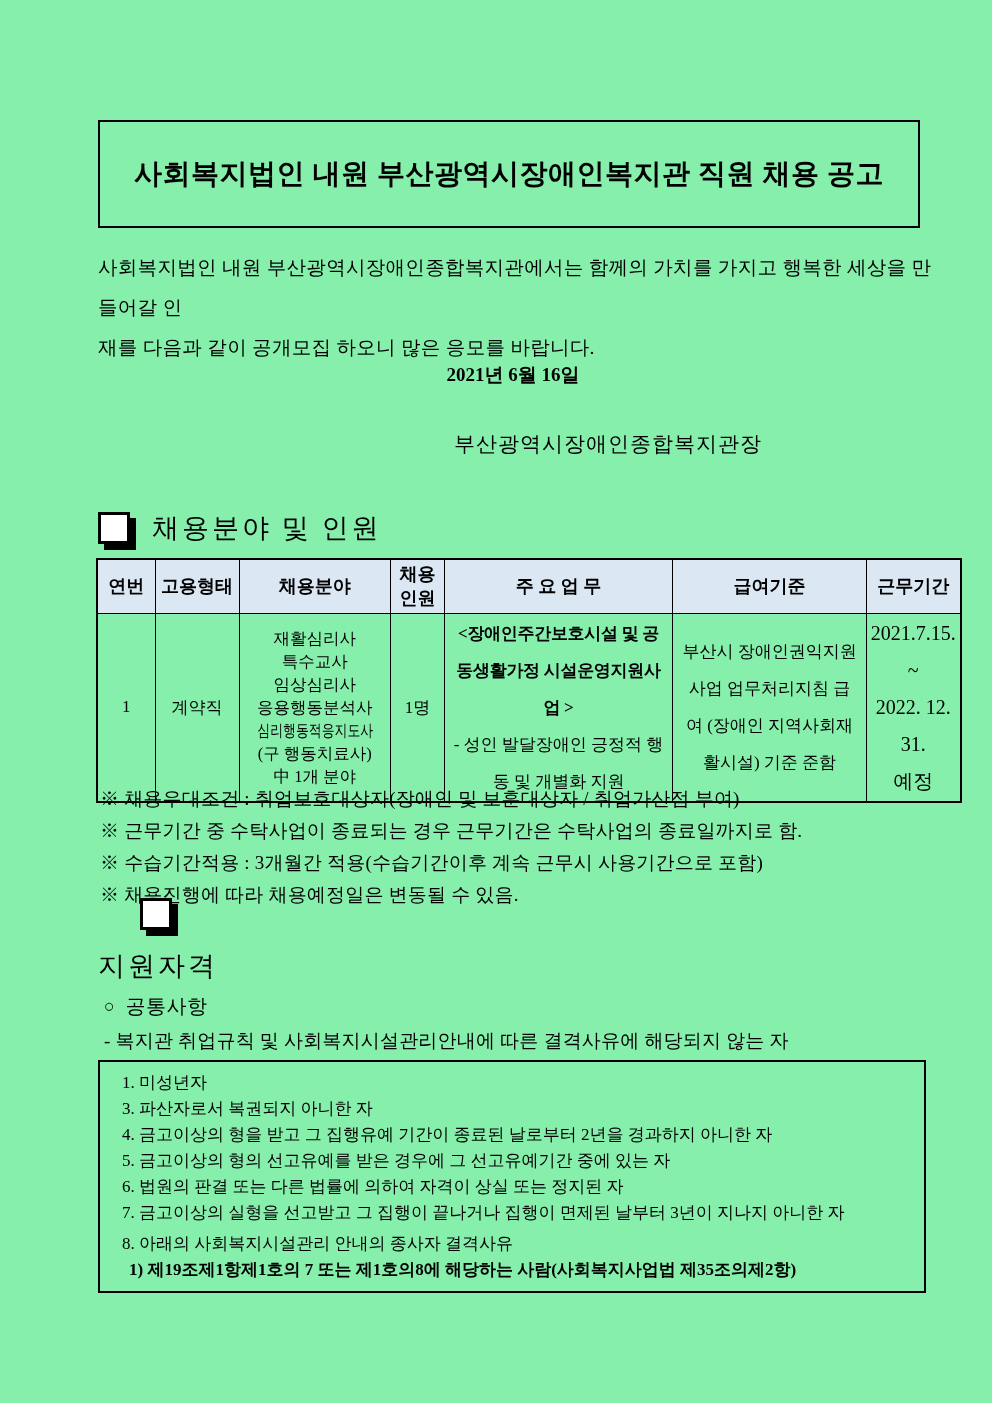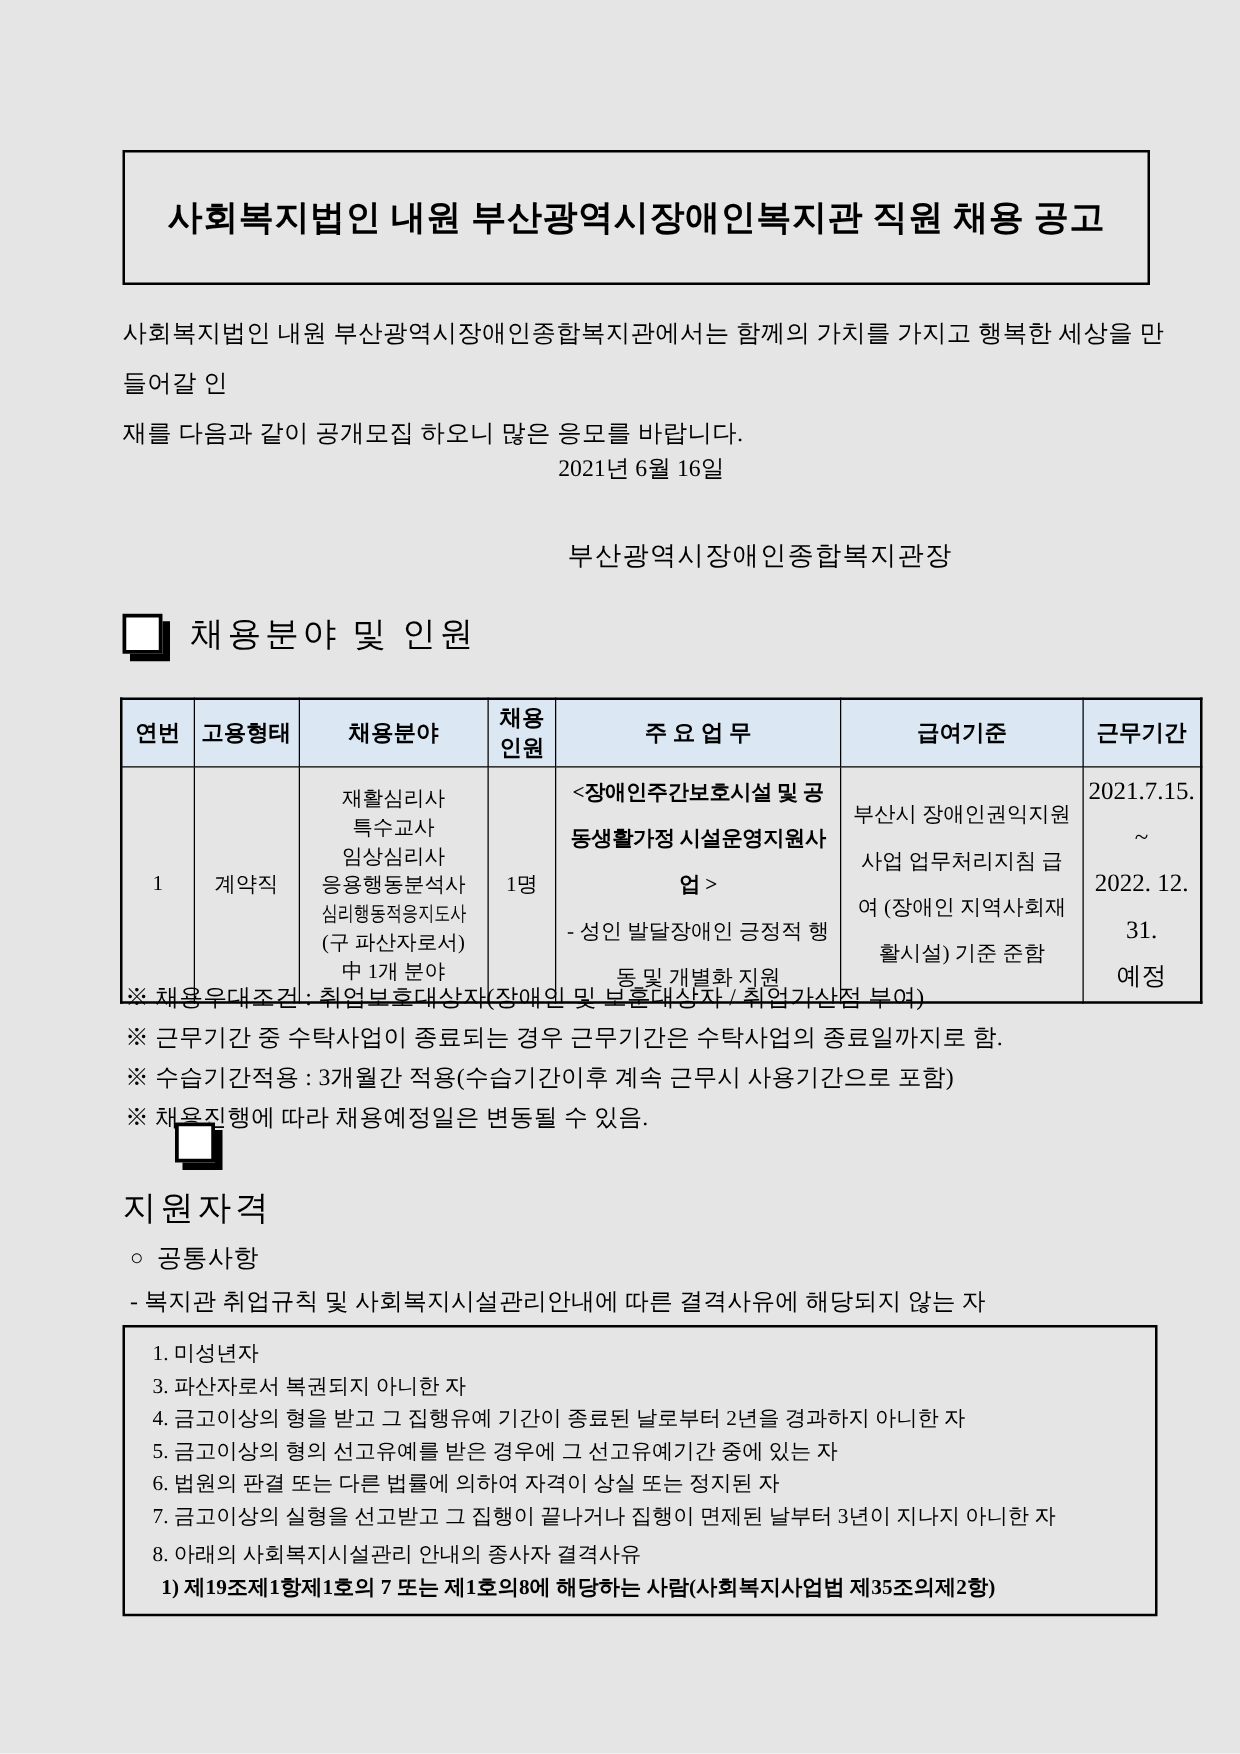--- a/index.html
+++ b/index.html
@@ -1,19 +1,19 @@
 <!DOCTYPE html>
 <html><head>
 <meta charset="utf-8">
 <style>
   html,body { margin:0; padding:0; background:#ffffff; }
   .page {
     position:relative;
     width:992px; height:1403px;
-    background:#e5e5e5;
+    background:#86efac;
     color:#000000;
     font-family:"Liberation Serif","DejaVu Serif",serif;
     overflow:hidden;
   }
 
   
   .title-box {
     position:absolute; left:98px; top:120px;
     width:822px; height:108px;
     border:2px solid #000;
@@ -25,35 +25,35 @@
 
   
   .intro {
     position:absolute; left:98px; top:248px; width:844px;
     font-size:19.5px; line-height:40px;
     letter-spacing:0.3px;
   }
 
   .doc-date {
     position:absolute; left:98px; top:362px; width:830px;
-    text-align:center; font-size:19px;
+    text-align:center; font-size:19px;font-weight:bold;
   }
   .doc-signer {
     position:absolute; left:0; top:430px; width:812px;
     box-sizing:border-box; padding-right:50px;
     text-align:right; font-size:21px; letter-spacing:1px;
   }
 
   
   .section-heading {
     position:absolute; left:98px;
     display:flex; align-items:center; gap:18px;
     font-size:27px; letter-spacing:3px;
   }
-  .section-heading.h1 { top:489px; }
+  .section-heading.h1 { top:510px; }
   .section-heading.h2 { top:898px;flex-direction:column; }
   .bullet-square {
     width:26px; height:26px;
     background:#fff; border:3px solid #000;
     box-shadow:6px 6px 0 #000;
     display:inline-block; flex:0 0 auto;
     margin-right:4px;
   }
 
   
@@ -164,21 +164,21 @@
       <tr>
         <td>1</td>
         <td>계약직</td>
         <td>
           <div class="field-lines">
             <div>재활심리사</div>
             <div>특수교사</div>
             <div>임상심리사</div>
             <div>응용행동분석사</div>
             <div class="squeeze">심리행동적응지도사</div>
-            <div>(구 파산자로서)</div>
+            <div>(구 행동치료사)</div>
             <div>中 1개 분야</div>
           </div>
         </td>
         <td>1명</td>
         <td class="duties-cell">
           <div class="duties-title">&lt;장애인주간보호시설 및 공동생활가정 시설운영지원사업 &gt;</div>
           <div>- 성인 발달장애인 긍정적 행동 및 개별화 지원</div>
         </td>
         <td class="salary-cell">부산시 장애인권익지원사업 업무처리지침 급여 (장애인 지역사회재활시설) 기준 준함</td>
         <td class="period-cell">

